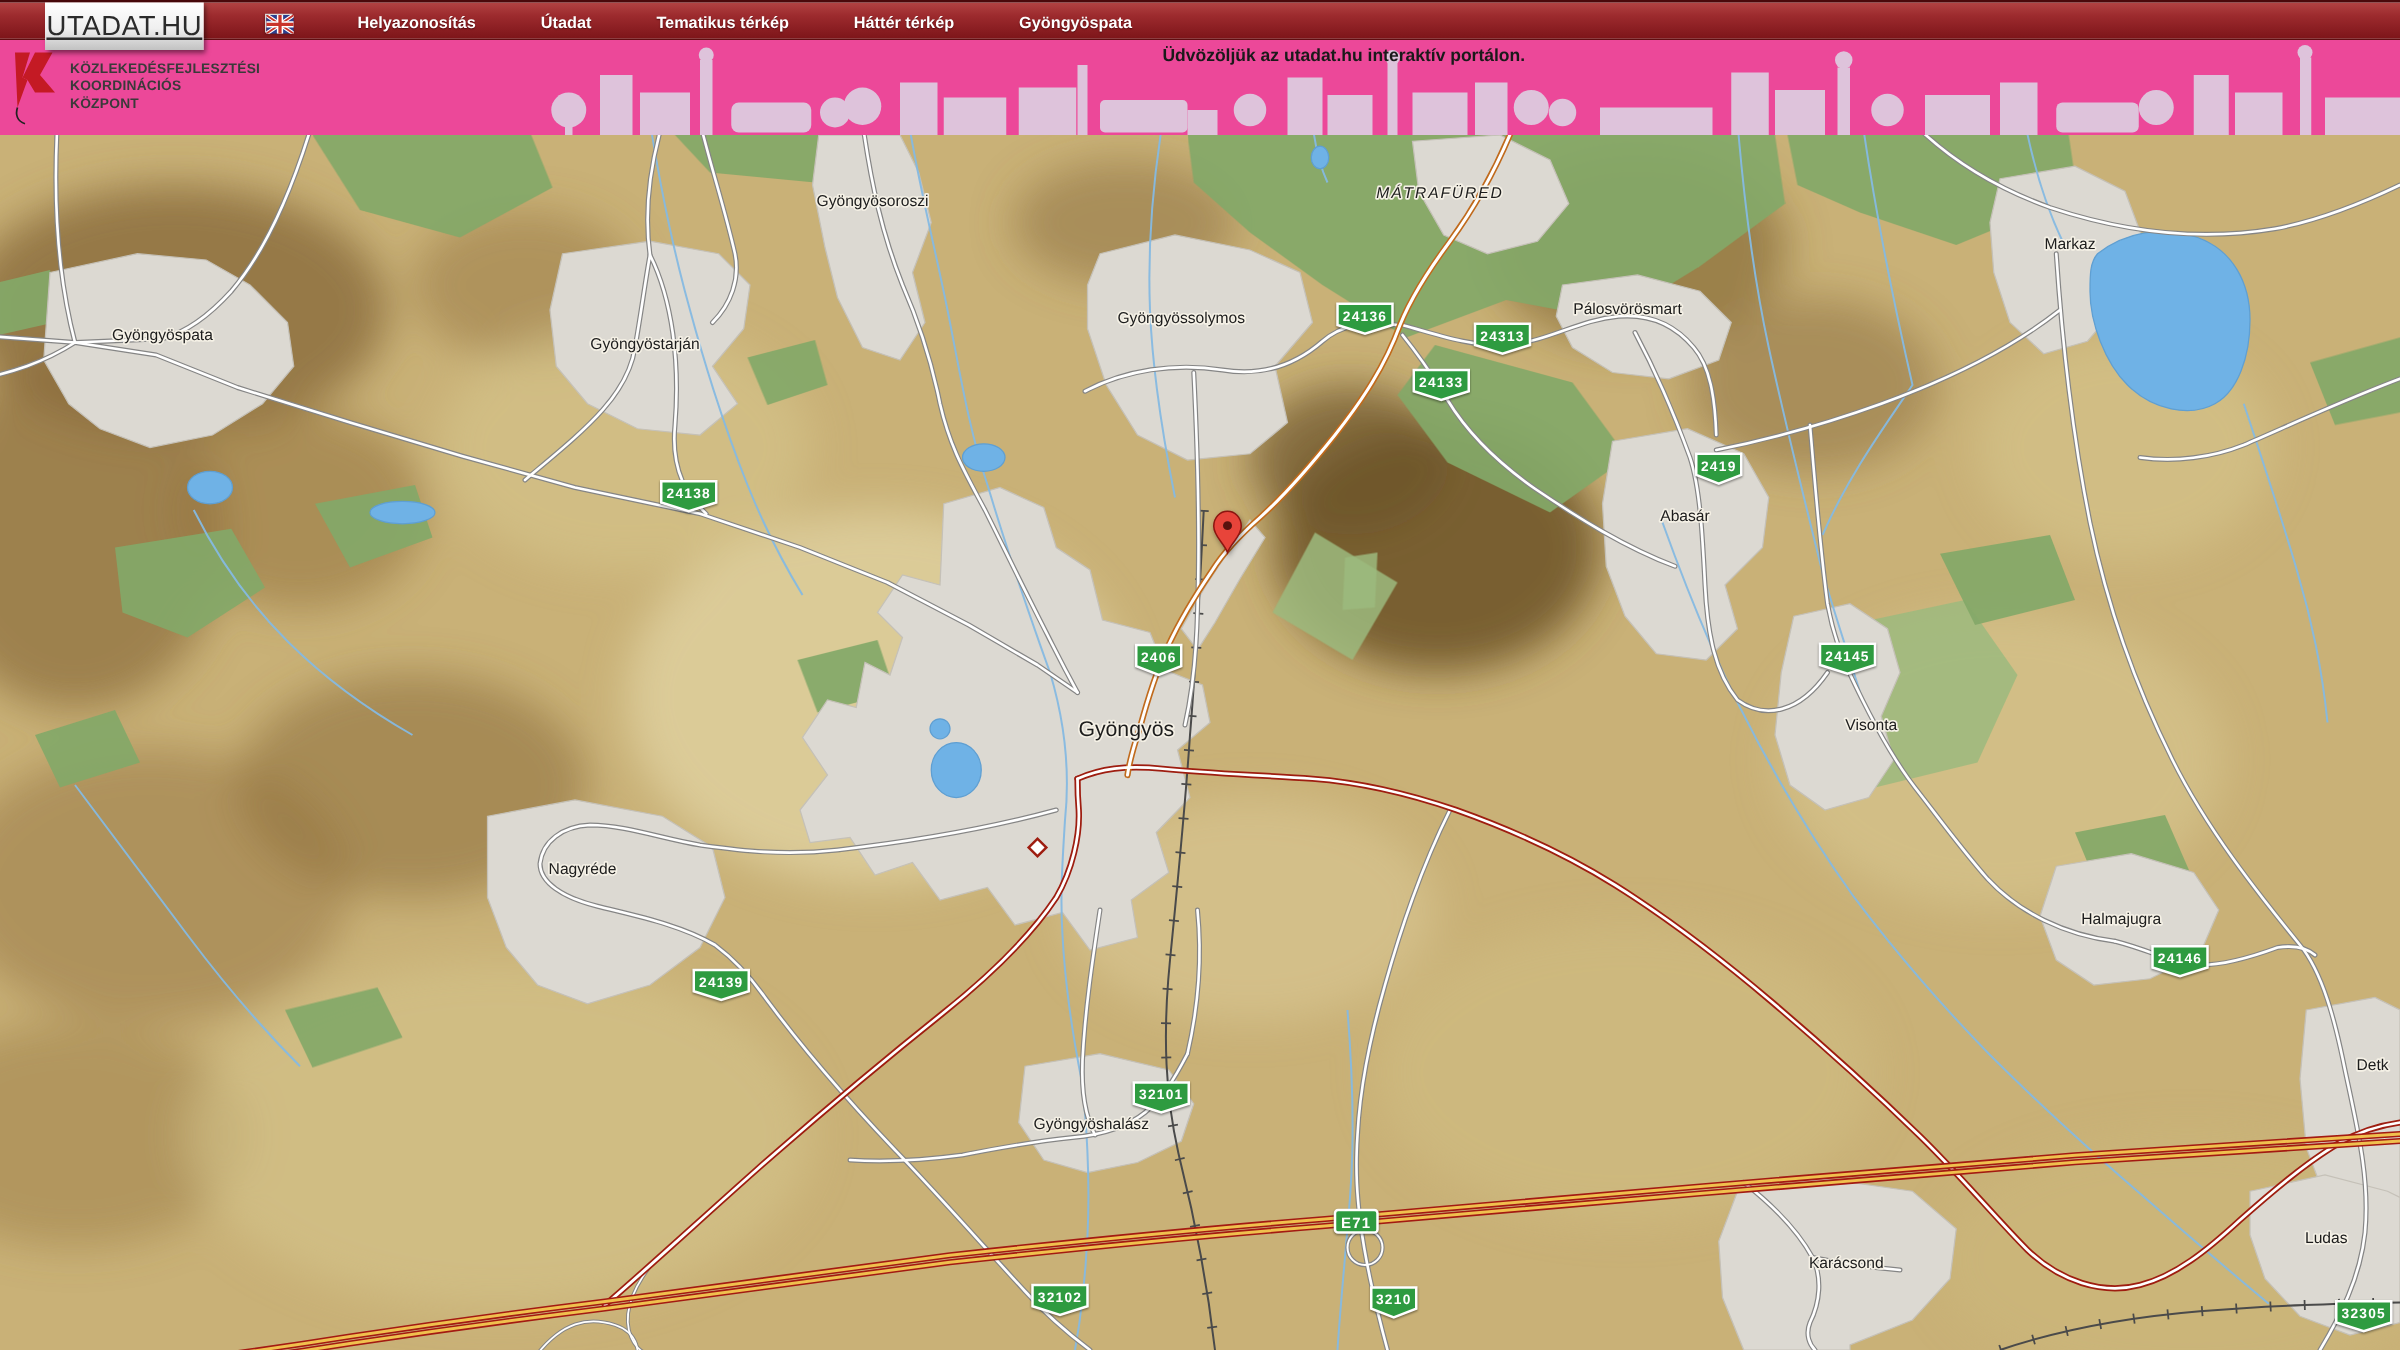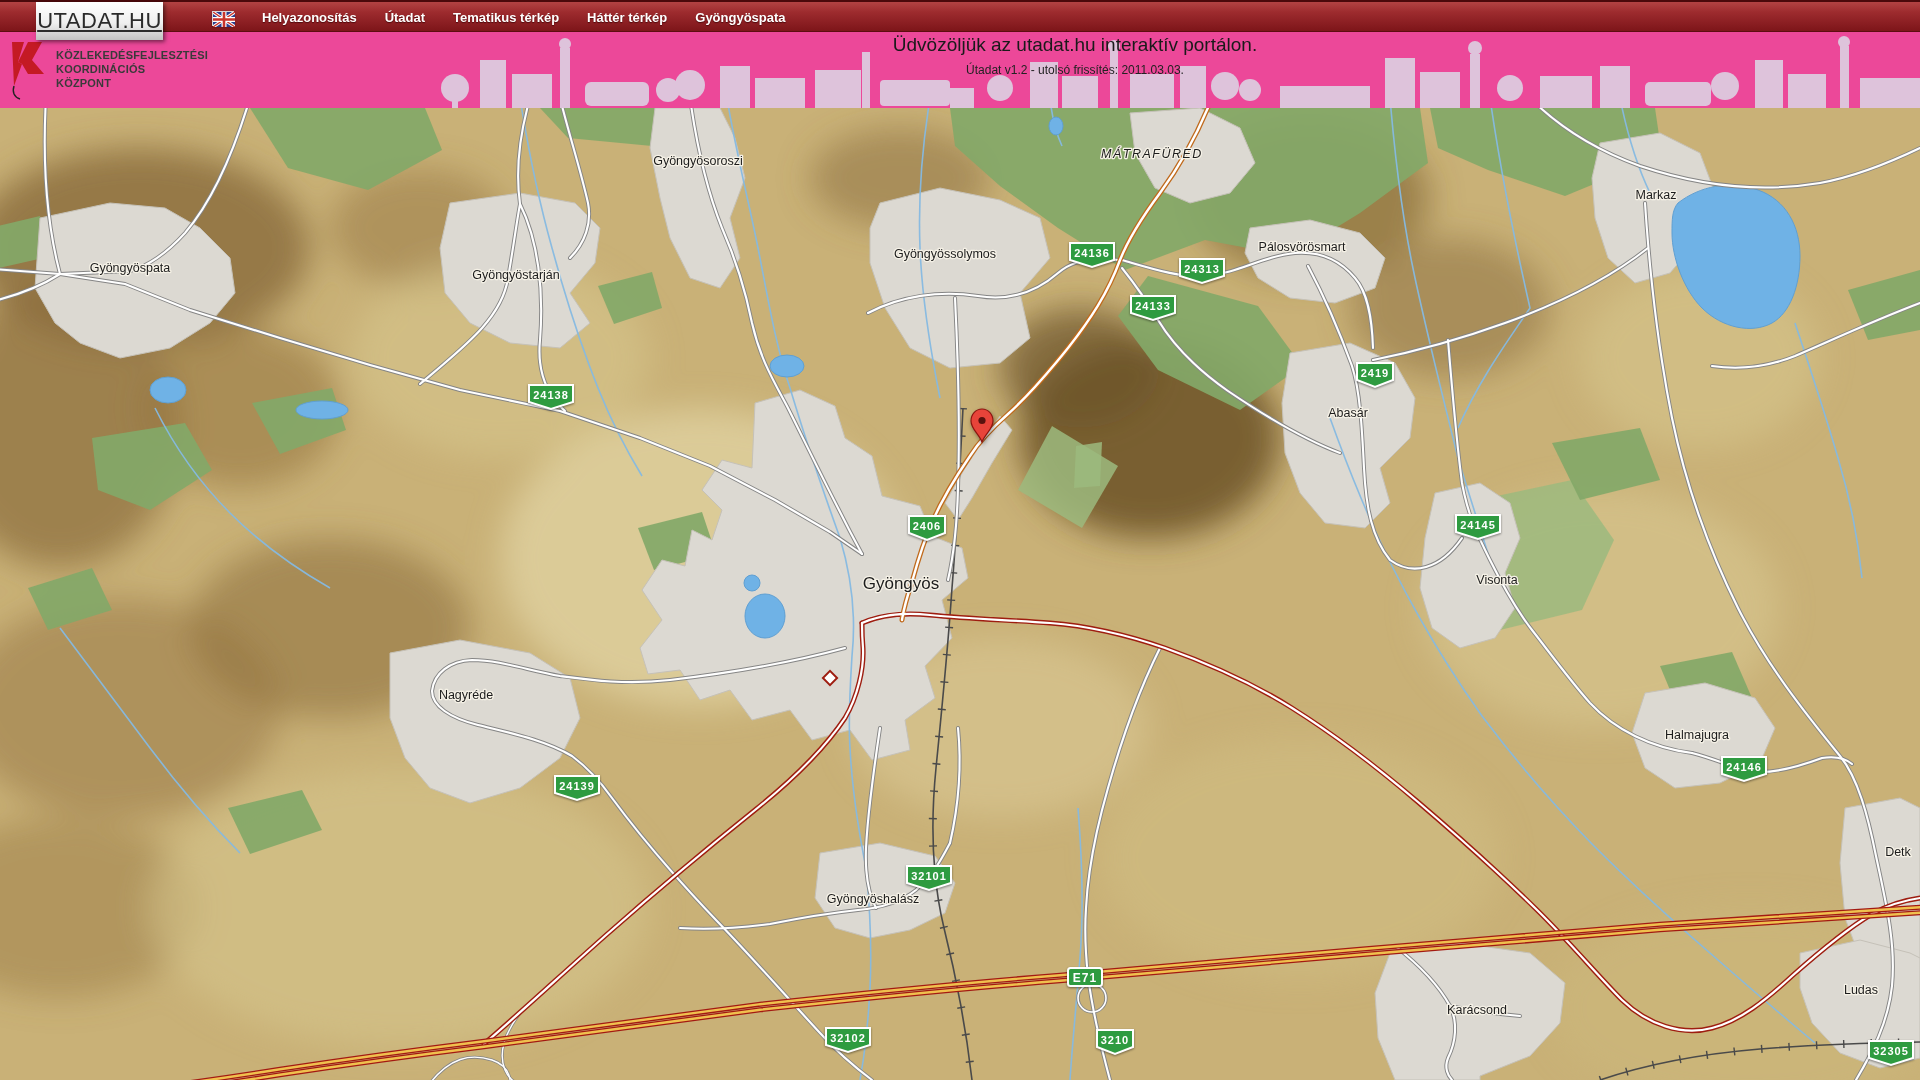--- a/index.html
+++ b/index.html
@@ -6,21 +6,21 @@
   html,body { width:1920px; height:1080px; overflow:hidden; background:#fff;
               font-family:"Liberation Sans", sans-serif; }
   .page { position:relative; width:1920px; height:1080px; }
 
   
   .navbar {
     position:absolute; left:0; top:0; width:1920px; height:32px;
     background:linear-gradient(#b24343 0%, #9d2b2e 35%, #8c1f23 70%, #7d1519 100%);
     border-top:2px solid #4a090b; border-bottom:1px solid #5e0d10;
   }
-  .nav-items { position:absolute; left:212px; top:0; height:32px; display:flex; align-items:center; gap:28px; }
+  .nav-items { position:absolute; left:212px; top:0; height:32px; display:flex; align-items:center; gap:52px; }
   .flag {
     width:22px; height:15px; display:inline-block; border:1px solid #d8d8d8;
     box-shadow:0 1px 2px rgba(0,0,0,.4); cursor:pointer;
   }
   .nav-item {
     color:#ffffff; font-size:13px; font-weight:bold; line-height:32px;
     text-shadow:0 1px 1px #4f090c; cursor:pointer; white-space:nowrap;
   }
   .brand-box {
     position:absolute; left:36px; top:2px; width:127px; height:38px;
@@ -34,21 +34,21 @@
   .header {
     position:absolute; left:0; top:32px; width:1920px; height:76px; background:#ec4899;
   }
   .skyline { position:absolute; left:0; bottom:0; }
   .logo-block { position:absolute; left:8px; top:8px; display:flex; align-items:flex-start; gap:6px; }
   .logo-text { padding-top:8px; }
   .logo-line { font-size:11px; font-weight:bold; color:#3a3a3a; line-height:14px; letter-spacing:.2px; }
   .welcome {
     position:absolute; left:575px; top:4px; width:1000px; text-align:center; color:#1a1a1a;
   }
-  .welcome-l1 { font-size:19px; font-weight:normal; line-height:17px; }
+  .welcome-l1 { font-size:14px; font-weight:bold; line-height:17px; }
   .welcome-l2 { font-size:13px; font-weight:bold; line-height:17px; }
   .welcome-l3 { font-size:12px; font-weight:normal; color:#222; margin-top:10px; }
 
   
   .map-wrap { position:absolute; left:0; top:108px; width:1920px; height:972px; cursor:grab; }
 
   
   .case-white { fill:none; stroke:#858585; stroke-width:4;   stroke-linecap:round; stroke-linejoin:round; }
   .fill-white { fill:none; stroke:#ffffff; stroke-width:2.1; stroke-linecap:round; stroke-linejoin:round; }
   .case-orange{ fill:none; stroke:#c06a1c; stroke-width:5;   stroke-linecap:round; stroke-linejoin:round; }
@@ -159,21 +159,20 @@
       </svg>
       <div class="logo-text">
         <div class="logo-line">KÖZLEKEDÉSFEJLESZTÉSI</div>
         <div class="logo-line">KOORDINÁCIÓS</div>
         <div class="logo-line">KÖZPONT</div>
       </div>
     </div>
 
     <div class="welcome">
       <div class="welcome-l1">Üdvözöljük az utadat.hu interaktív portálon.</div>
-      <div class="welcome-l3">Útadat v1.2 - utolsó frissítés: 2011.03.03.</div>
     </div>
   </div>
 
   <div class="map-wrap">
     <svg id="map-canvas" width="1920" height="972" viewBox="0 0 1920 972">
       <defs>
         <filter id="blur" x="-60%" y="-60%" width="220%" height="220%">
             <feGaussianBlur stdDeviation="16"></feGaussianBlur>
           </filter>
 

